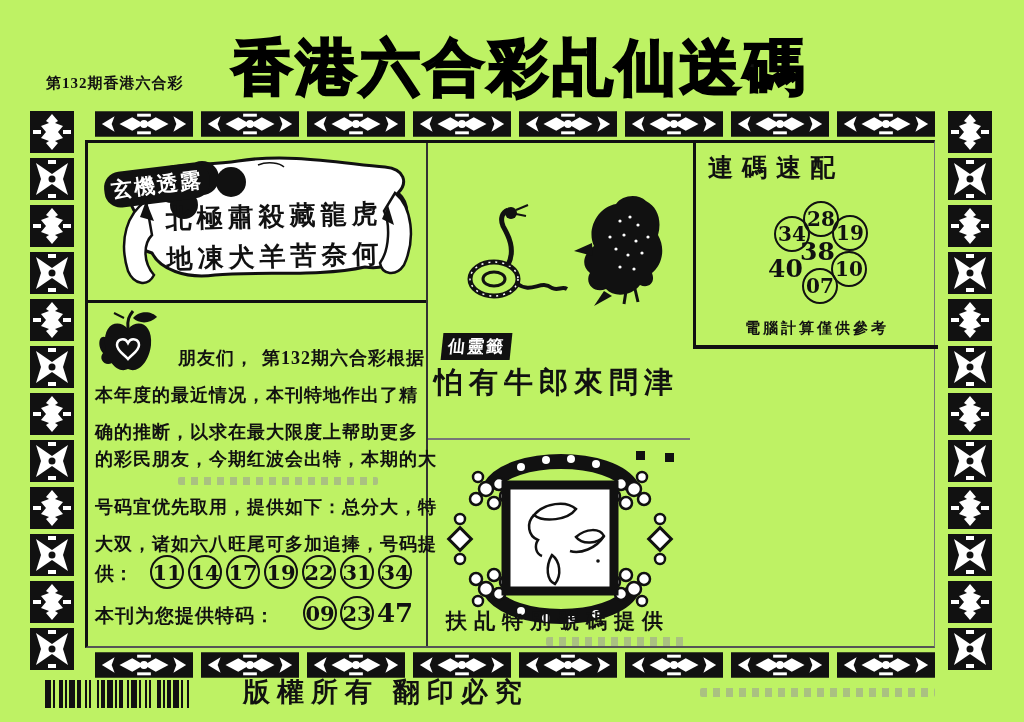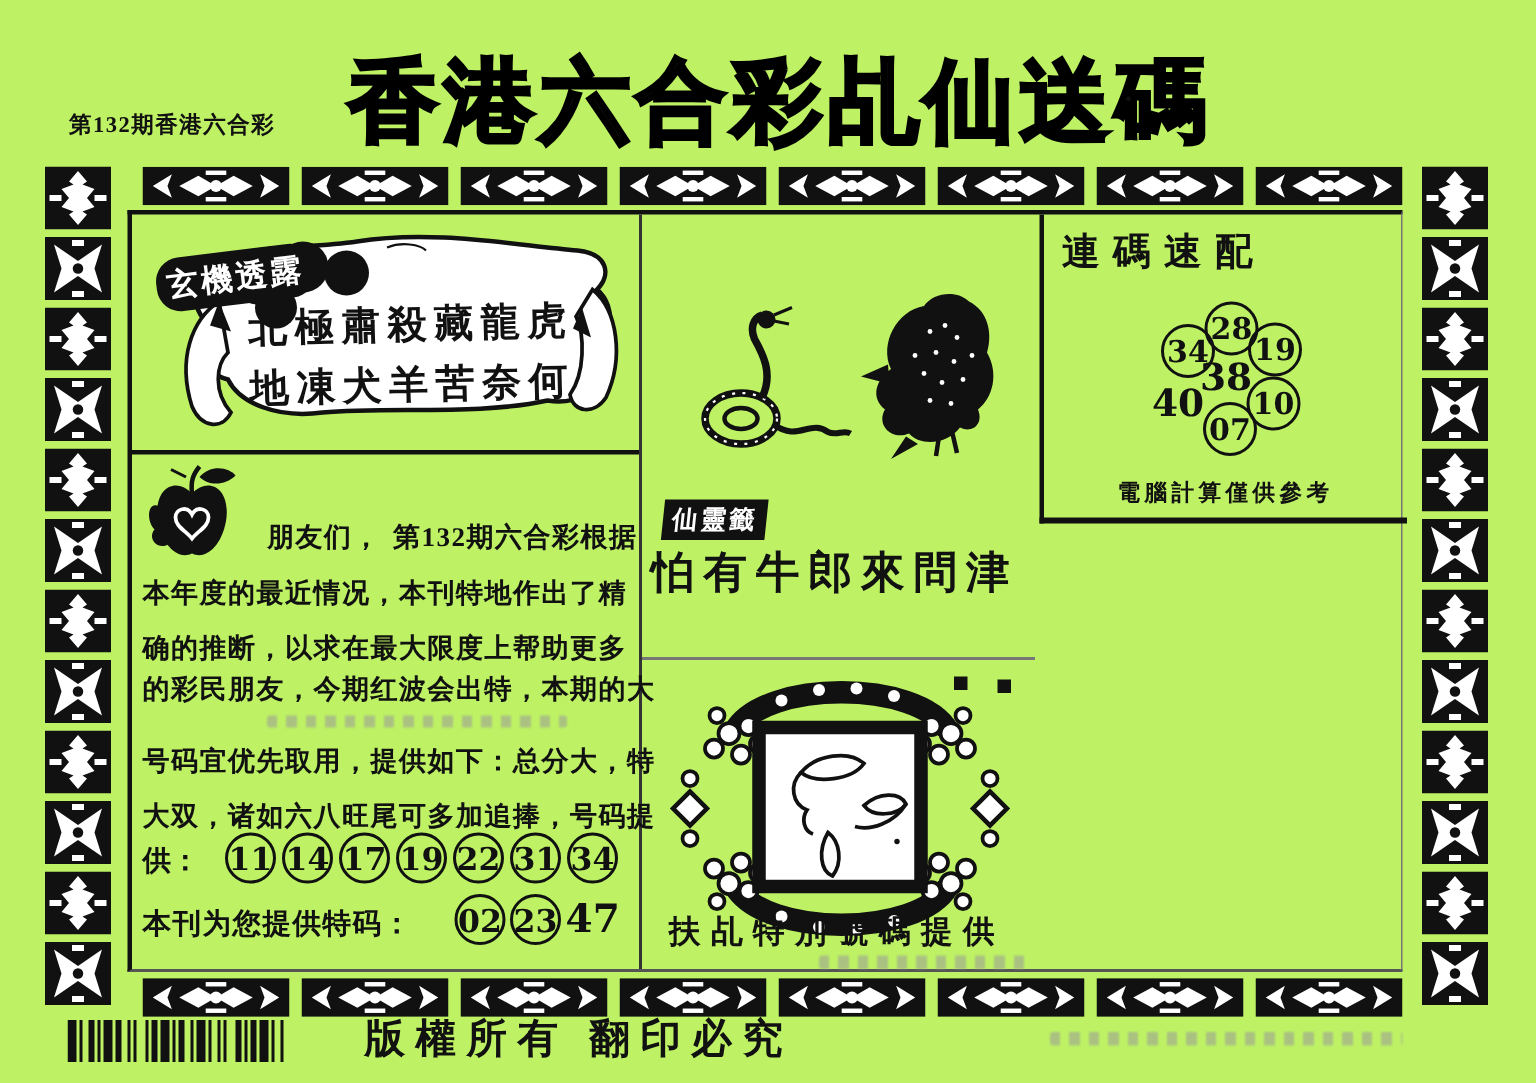--- a/index.html
+++ b/index.html
@@ -633,21 +633,21 @@
         <span class="lucky">14</span>
         <span class="lucky">17</span>
         <span class="lucky">19</span>
         <span class="lucky">22</span>
         <span class="lucky">31</span>
         <span class="lucky">34</span>
       </div>
 
       <div class="special-label">本刊为您提供特码：</div>
       <div class="special-row">
-        <span class="sp circ">02</span>
+        <span class="sp circ">09</span>
         <span class="sp circ">23</span>
         <span class="sp plain">47</span>
       </div>
     </div>
 
     <div class="mid-col">
 
       <svg class="animals" width="210" height="120" viewBox="0 0 210 120">
 
         <g>

